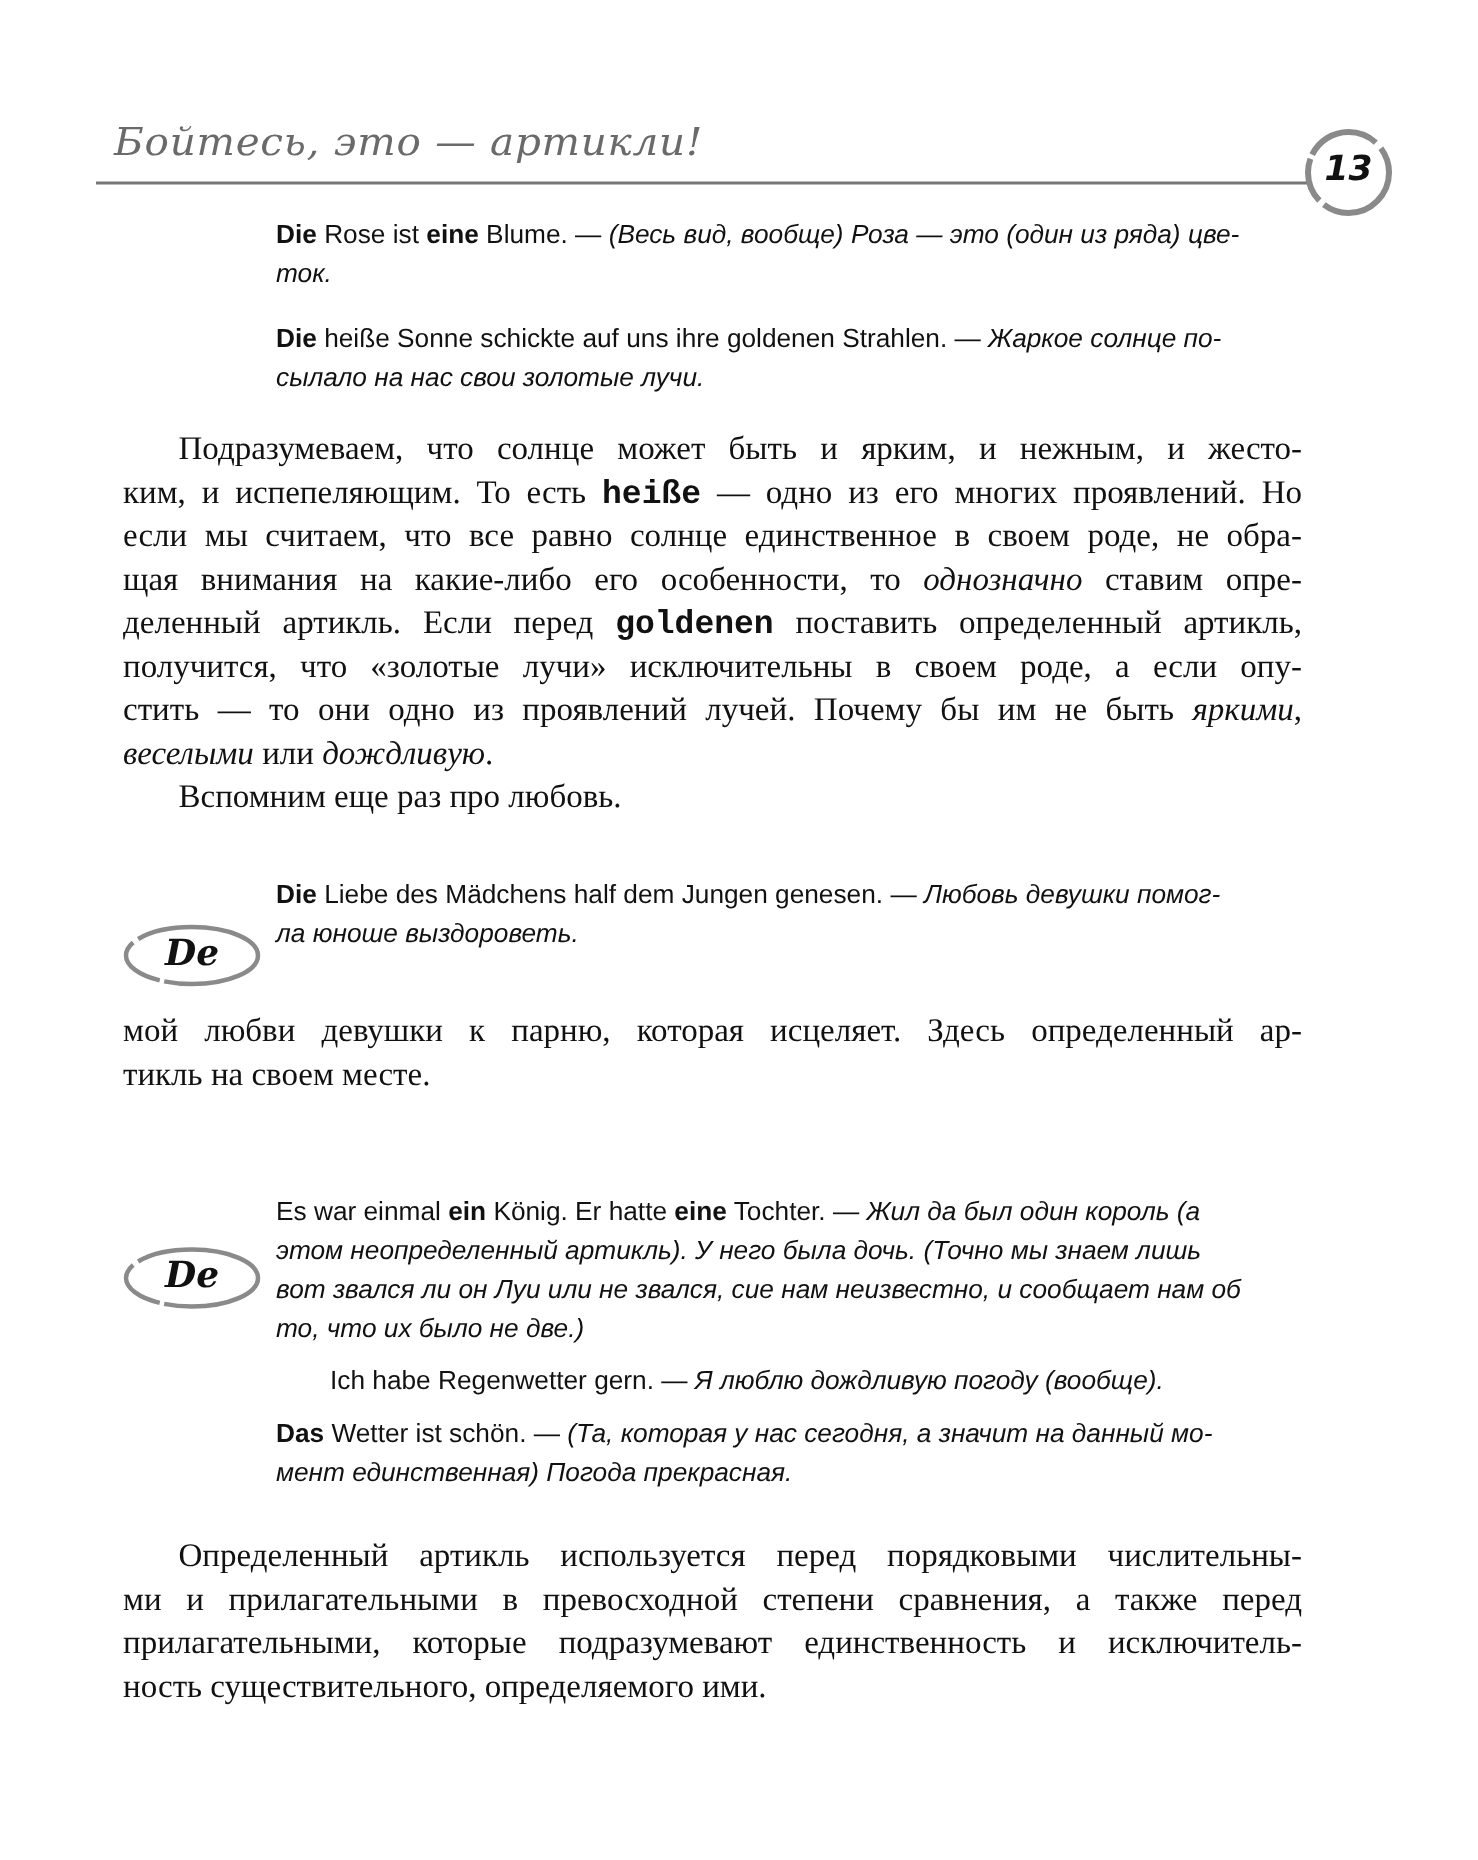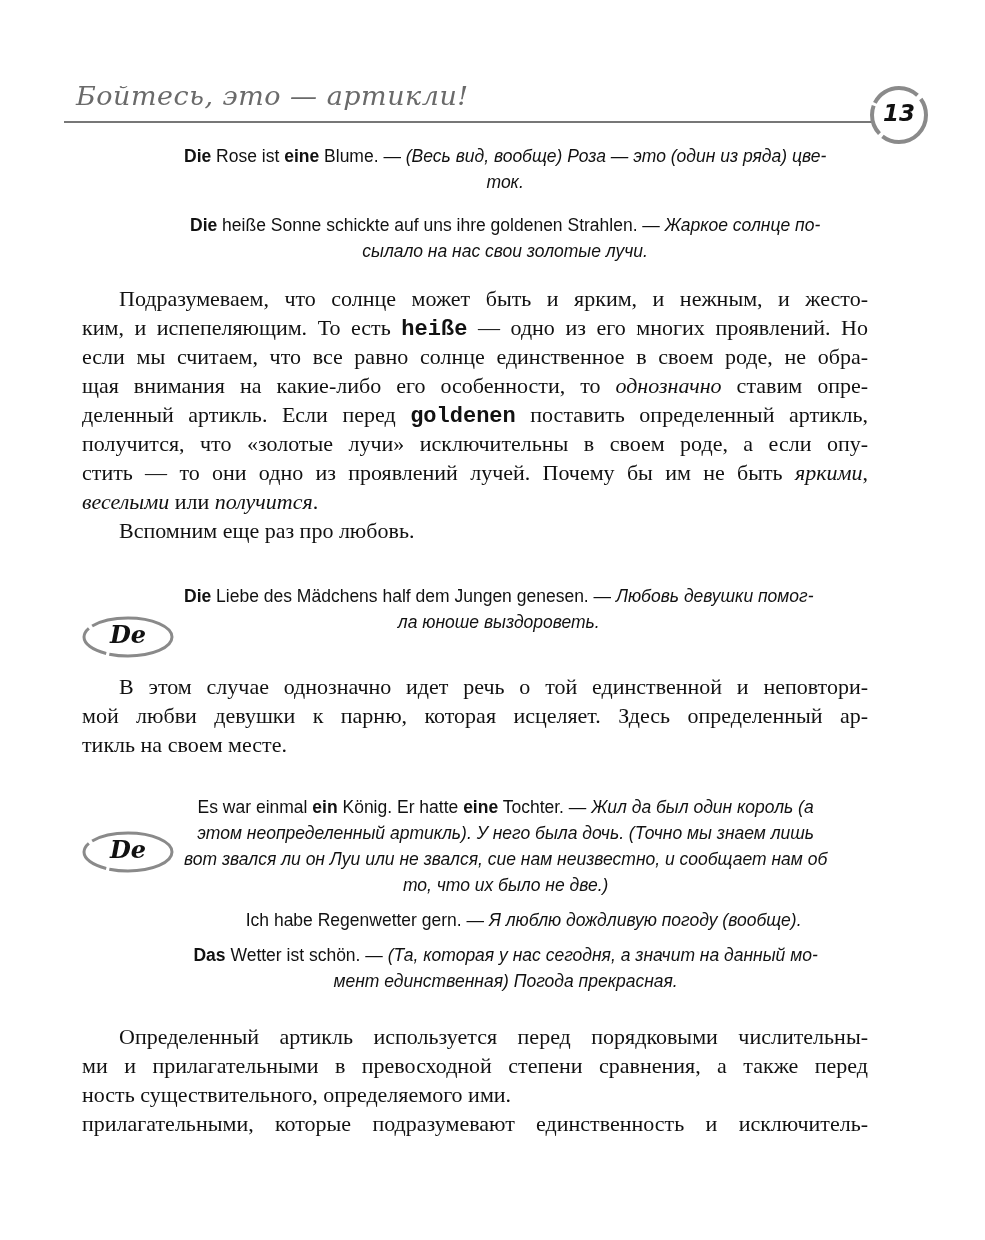--- a/index.html
+++ b/index.html
@@ -19,21 +19,21 @@
     .page-num svg { position: absolute; left: 0; top: 0; }
     .page-num-text {
       position: absolute; left: 0; top: 16px; width: 62px; text-align: center;
       font-family: "DejaVu Sans", sans-serif; font-style: italic; font-weight: bold; font-size: 23px; color: #111;
     }
     .ex {
       position: absolute; left: 184px;
       font-family: "Liberation Sans", sans-serif; font-size: 17.5px; color: #111;
       transform-origin: left top;
     }
-    .ex .line { height: 26px; line-height: 26px; white-space: nowrap; text-align: center; }
+    .ex .line { height: 26px; line-height: 26px; white-space: nowrap; }
     .ex .it { font-style: italic; }
     .ex .b { font-weight: bold; }
     .body-text {
       position: absolute; left: 82px; width: 786px;
       font-family: "Liberation Serif", serif; font-size: 22px; color: #111;
     }
     .body-text .line { height: 29px; line-height: 29px; white-space: nowrap; text-align: justify; text-align-last: justify; }
     .body-text .line.last { text-align-last: left; }
     .body-text .line.indent { padding-left: 37px; }
     .body-text .it { font-style: italic; }
@@ -68,40 +68,39 @@
 </div>
 
 <div class="body-text" style="top:284px;">
   <div class="line indent">Подразумеваем, что солнце может быть и ярким, и нежным, и жесто-</div>
   <div class="line"><span>ким, и испепеляющим. То есть </span><span class="b">heiße</span><span> — одно из его многих проявлений. Но</span></div>
   <div class="line">если мы считаем, что все равно солнце единственное в своем роде, не обра-</div>
   <div class="line"><span>щая внимания на какие-либо его особенности, то </span><span class="it">однозначно</span><span> ставим опре-</span></div>
   <div class="line"><span>деленный артикль. Если перед </span><span class="b">goldenen</span><span> поставить определенный артикль,</span></div>
   <div class="line">получится, что «золотые лучи» исключительны в своем роде, а если опу-</div>
   <div class="line"><span>стить — то они одно из проявлений лучей. Почему бы им не быть </span><span class="it">яркими</span><span>,</span></div>
-  <div class="line last"><span class="it">веселыми</span><span> или </span><span class="it">получится</span><span>.</span></div>
+  <div class="line last"><span class="it">веселыми</span><span> или </span><span class="it">дождливую</span><span>.</span></div>
   <div class="line indent last">Вспомним еще раз про любовь.</div>
 </div>
 
 <div class="de-badge" style="top:586px;">
   <svg width="96" height="46">
     <ellipse cx="48" cy="23" rx="44" ry="19" fill="none" stroke="#8a8a8a" stroke-width="3" stroke-dasharray="70 3 40 4 90"></ellipse>
   </svg>
   <div class="de-badge-text">De</div>
 </div>
 
 <div class="ex" style="top:583px;">
   <div class="line">
     <span class="b">Die</span><span> Liebe des Mädchens half dem Jungen genesen. — </span><span class="it">Любовь девушки помог-</span>
   </div>
   <div class="line it">ла юноше выздороветь.</div>
 </div>
 
 <div class="body-text" style="top:672px;">
-  <div class="line indent">В этом случае однозначно идет речь о той единственной и неповтори-</div>
   <div class="line">мой любви девушки к парню, которая исцеляет. Здесь определенный ар-</div>
   <div class="line last">тикль на своем месте.</div>
 </div>
 
 <div class="de-badge" style="top:801px;">
   <svg width="96" height="46">
     <ellipse cx="48" cy="23" rx="44" ry="19" fill="none" stroke="#8a8a8a" stroke-width="3" stroke-dasharray="70 3 40 4 90"></ellipse>
   </svg>
   <div class="de-badge-text">De</div>
 </div>
@@ -118,15 +117,15 @@
   </div>
   <div class="line" style="margin-top:9px;">
     <span class="b">Das</span><span> Wetter ist schön. — </span><span class="it">(Та, которая у нас сегодня, а значит на данный мо-</span>
   </div>
   <div class="line it">мент единственная) Погода прекрасная.</div>
 </div>
 
 <div class="body-text" style="top:1022px;">
   <div class="line indent">Определенный артикль используется перед порядковыми числительны-</div>
   <div class="line">ми и прилагательными в превосходной степени сравнения, а также перед</div>
+  <div class="line">прилагательными, которые подразумевают единственность и исключитель-</div>
   <div class="line last">ность существительного, определяемого ими.</div>
-  <div class="line">прилагательными, которые подразумевают единственность и исключитель-</div>
 </div>
 
 </body></html>

